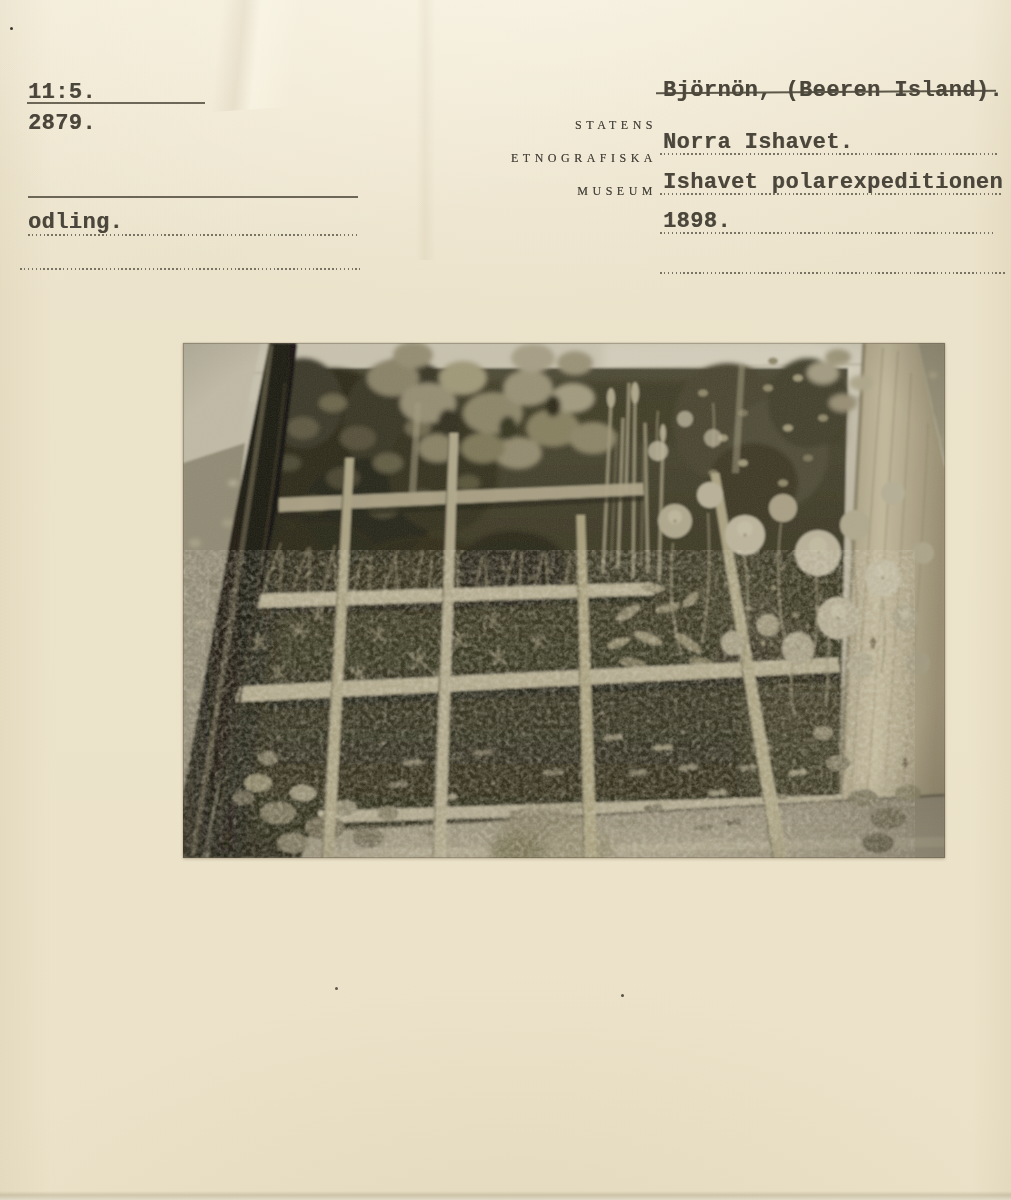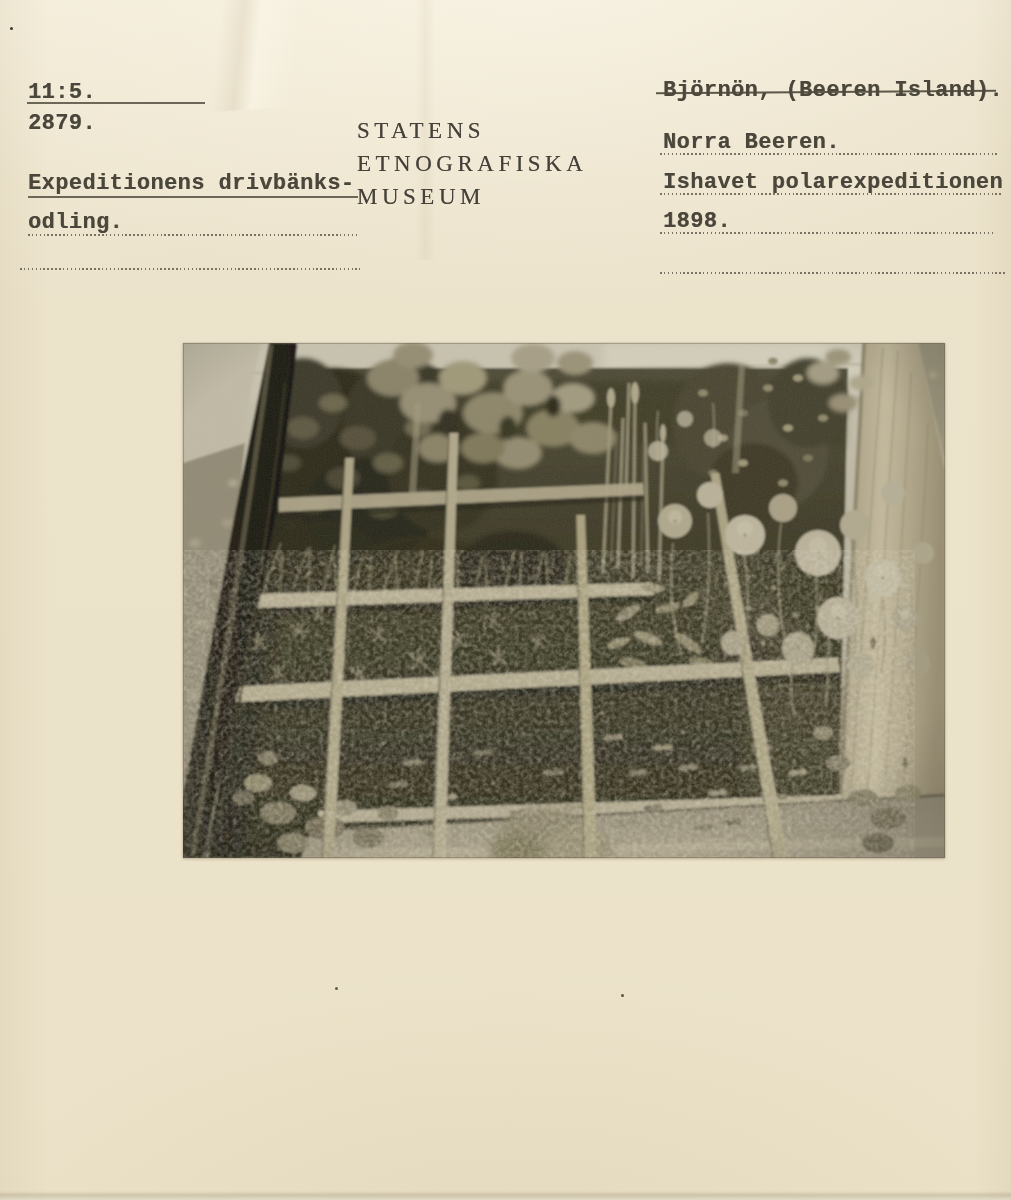--- a/index.html
+++ b/index.html
@@ -22,22 +22,22 @@
   .crease.c2{left:380px;top:0;width:90px;height:260px;
     background:linear-gradient(90deg, transparent 40%, rgba(140,120,78,.07) 50%, transparent 62%);}
   .scan-edge{position:absolute;left:0;right:0;bottom:0;height:9px;
     background:linear-gradient(rgba(0,0,0,0), rgba(118,108,82,.22) 45%, rgba(225,219,200,.85));}
   .edge-right{position:absolute;top:0;bottom:0;right:0;width:6px;
     background:linear-gradient(270deg, rgba(150,132,92,.20), transparent);}
 
   .tw{position:absolute;font:bold 22px/26px "Liberation Mono", monospace;
     letter-spacing:.4px;color:#4a463b;white-space:pre;
     text-shadow:.4px .3px .6px rgba(62,58,47,.55);}
-  .stamp-line{position:absolute;left:357px;width:300px;text-align:left;
-    font-family:"Liberation Serif", serif;font-size:23px;font-weight:500;
+  .stamp-line{position:absolute;left:357px;width:300px;text-align:right;
+    font-family:"Liberation Serif", serif;font-size:12px;font-weight:500;
     letter-spacing:4.5px;color:#45413a;text-shadow:0 0 .6px rgba(69,65,56,.6);}
   .rule{position:absolute;pointer-events:none;}
   .rule.solid{height:1.7px;background:#595446;opacity:.88;}
   .rule.dotted{height:1.9px;opacity:.92;
     background-image:repeating-linear-gradient(90deg,#6e6959 0 1.5px, transparent 1.5px 3.9px);}
   .rule.strike{height:1.9px;background:#4e4a3d;opacity:.92;transform:rotate(-.45deg);}
 
   .photo{position:absolute;left:183px;top:343px;width:762px;height:515px;margin:0;
     background:#b4ad97;box-shadow:0 1px 3px rgba(92,76,40,.30), 0 0 1px rgba(92,76,40,.45);}
   .photo svg{display:block;}
@@ -47,33 +47,32 @@
 </head>
 <body>
 
 <div class="page">
   <div class="crease c1"></div>
   <div class="crease c2"></div>
 
   <div class="tw" style="left:28px;top:80px">11:5.</div>
   <div class="rule solid" style="left:27px;top:102px;width:178px"></div>
   <div class="tw" style="left:28px;top:111px">2879.</div>
-  <div class="tw" style="left:28px;top:171px">Expeditionens drivbänks-</div>
   <div class="rule solid" style="left:28px;top:196px;width:330px"></div>
   <div class="tw" style="left:28px;top:210px">odling.</div>
   <div class="rule dotted" style="left:28px;top:234px;width:330px"></div>
   <div class="rule dotted" style="left:20px;top:268px;width:340px"></div>
 
   <div class="stamp-line" style="top:118px">STATENS</div>
   <div class="stamp-line" style="top:151px">ETNOGRAFISKA</div>
   <div class="stamp-line" style="top:184px">MUSEUM</div>
 
   <div class="tw" style="left:663px;top:78px">Björnön, (Beeren Island).</div>
   <div class="rule strike" style="left:656px;top:91px;width:340px"></div>
-  <div class="tw" style="left:663px;top:130px">Norra Beeren.</div>
+  <div class="tw" style="left:663px;top:130px">Norra Ishavet.</div>
   <div class="rule dotted" style="left:660px;top:153px;width:337px"></div>
   <div class="tw" style="left:663px;top:170px">Ishavet polarexpeditionen</div>
   <div class="rule dotted" style="left:660px;top:193px;width:342px"></div>
   <div class="tw" style="left:663px;top:209px">1898.</div>
   <div class="rule dotted" style="left:660px;top:232px;width:335px"></div>
   <div class="rule dotted" style="left:660px;top:272px;width:345px"></div>
 
   <figure class="photo">
   <svg width="762" height="515" viewBox="0 0 762 515" xmlns="http://www.w3.org/2000/svg">
     <defs>

